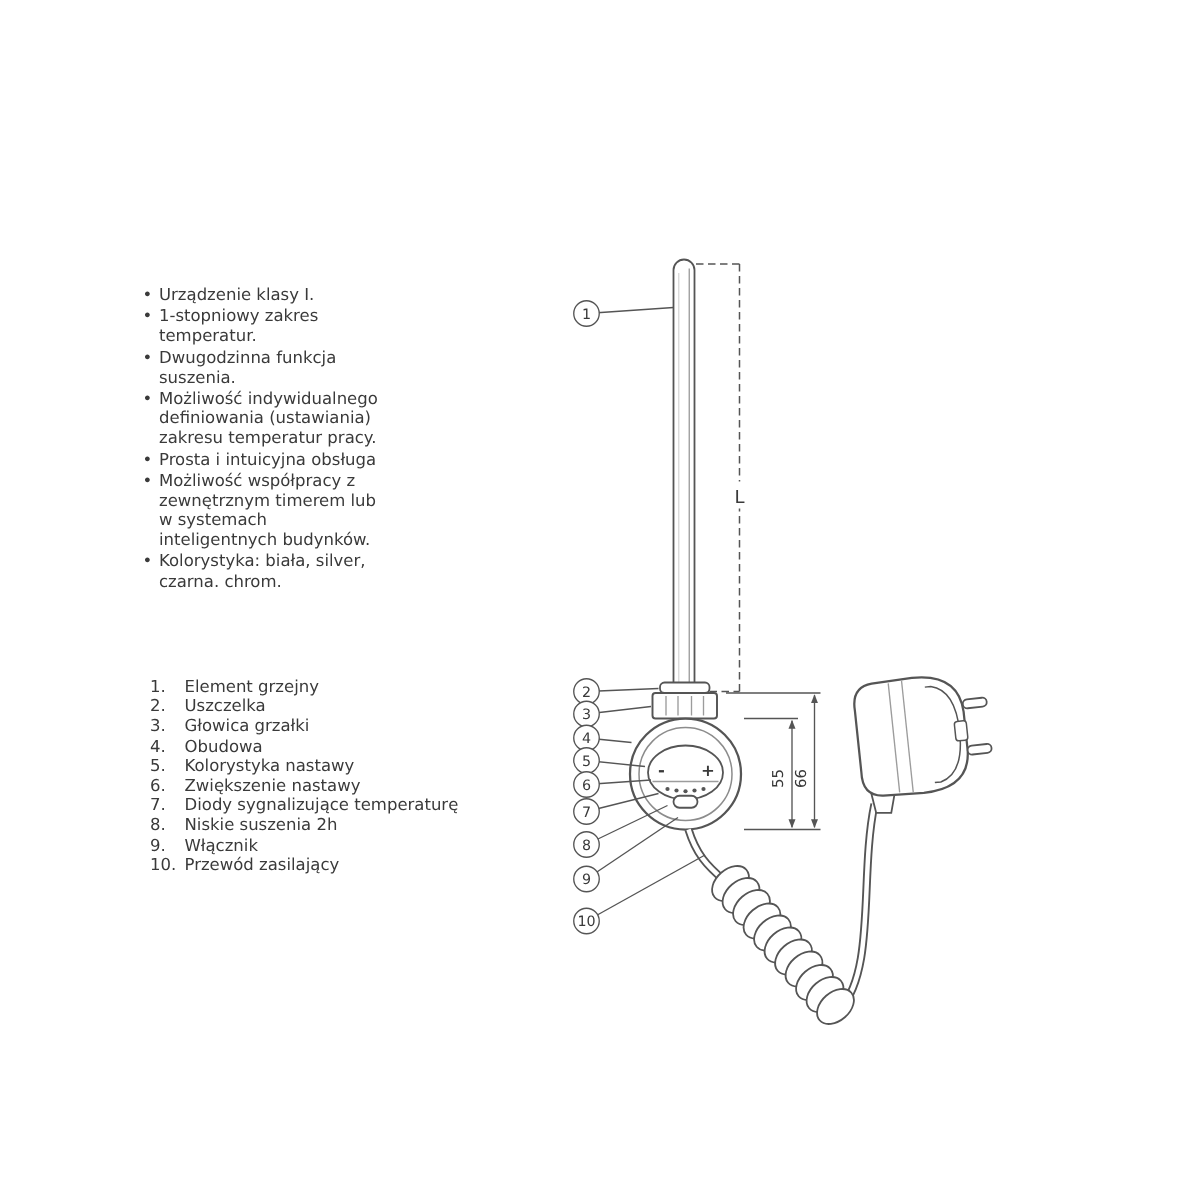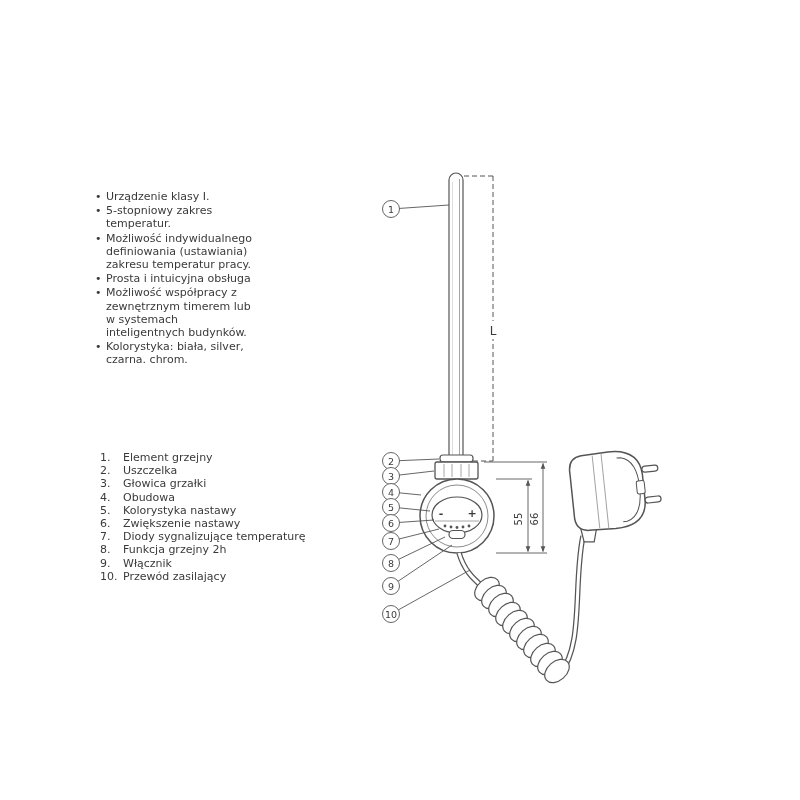--- a/index.html
+++ b/index.html
@@ -28,21 +28,22 @@
   svg.diagram { position:absolute; left:0; top:0; }
   svg text { font-family:"DejaVu Sans","Liberation Sans",sans-serif; }
 </style>
 </head>
 <body>
 
 <div class="canvas">
 
   <ul class="features">
     <li>Urządzenie klasy I.</li>
-    <li>5-stopniowy zakres temperatur.</li>
+    <li>1-stopniowy zakres temperatur.</li>
+    <li>Dwugodzinna funkcja suszenia.</li>
     <li>Możliwość indywidualnego definiowania (ustawiania) zakresu temperatur pracy.</li>
     <li>Prosta i intuicyjna obsługa</li>
     <li>Możliwość współpracy z zewnętrznym timerem lub w systemach inteligentnych budynków.</li>
     <li>Kolorystyka: biała, silver, czarna. chrom.</li>
   </ul>
 
   <div class="parts">
     <div class="row">
         <span class="num">1.</span>
         <span>Element grzejny</span>
@@ -66,21 +67,21 @@
     <div class="row">
         <span class="num">6.</span>
         <span>Zwiększenie nastawy</span>
       </div>
     <div class="row">
         <span class="num">7.</span>
         <span>Diody sygnalizujące temperaturę</span>
       </div>
     <div class="row">
         <span class="num">8.</span>
-        <span>Funkcja grzejny 2h</span>
+        <span>Niskie suszenia 2h</span>
       </div>
     <div class="row">
         <span class="num">9.</span>
         <span>Włącznik</span>
       </div>
     <div class="row">
         <span class="num">10.</span>
         <span>Przewód zasilający</span>
       </div>
   </div>

